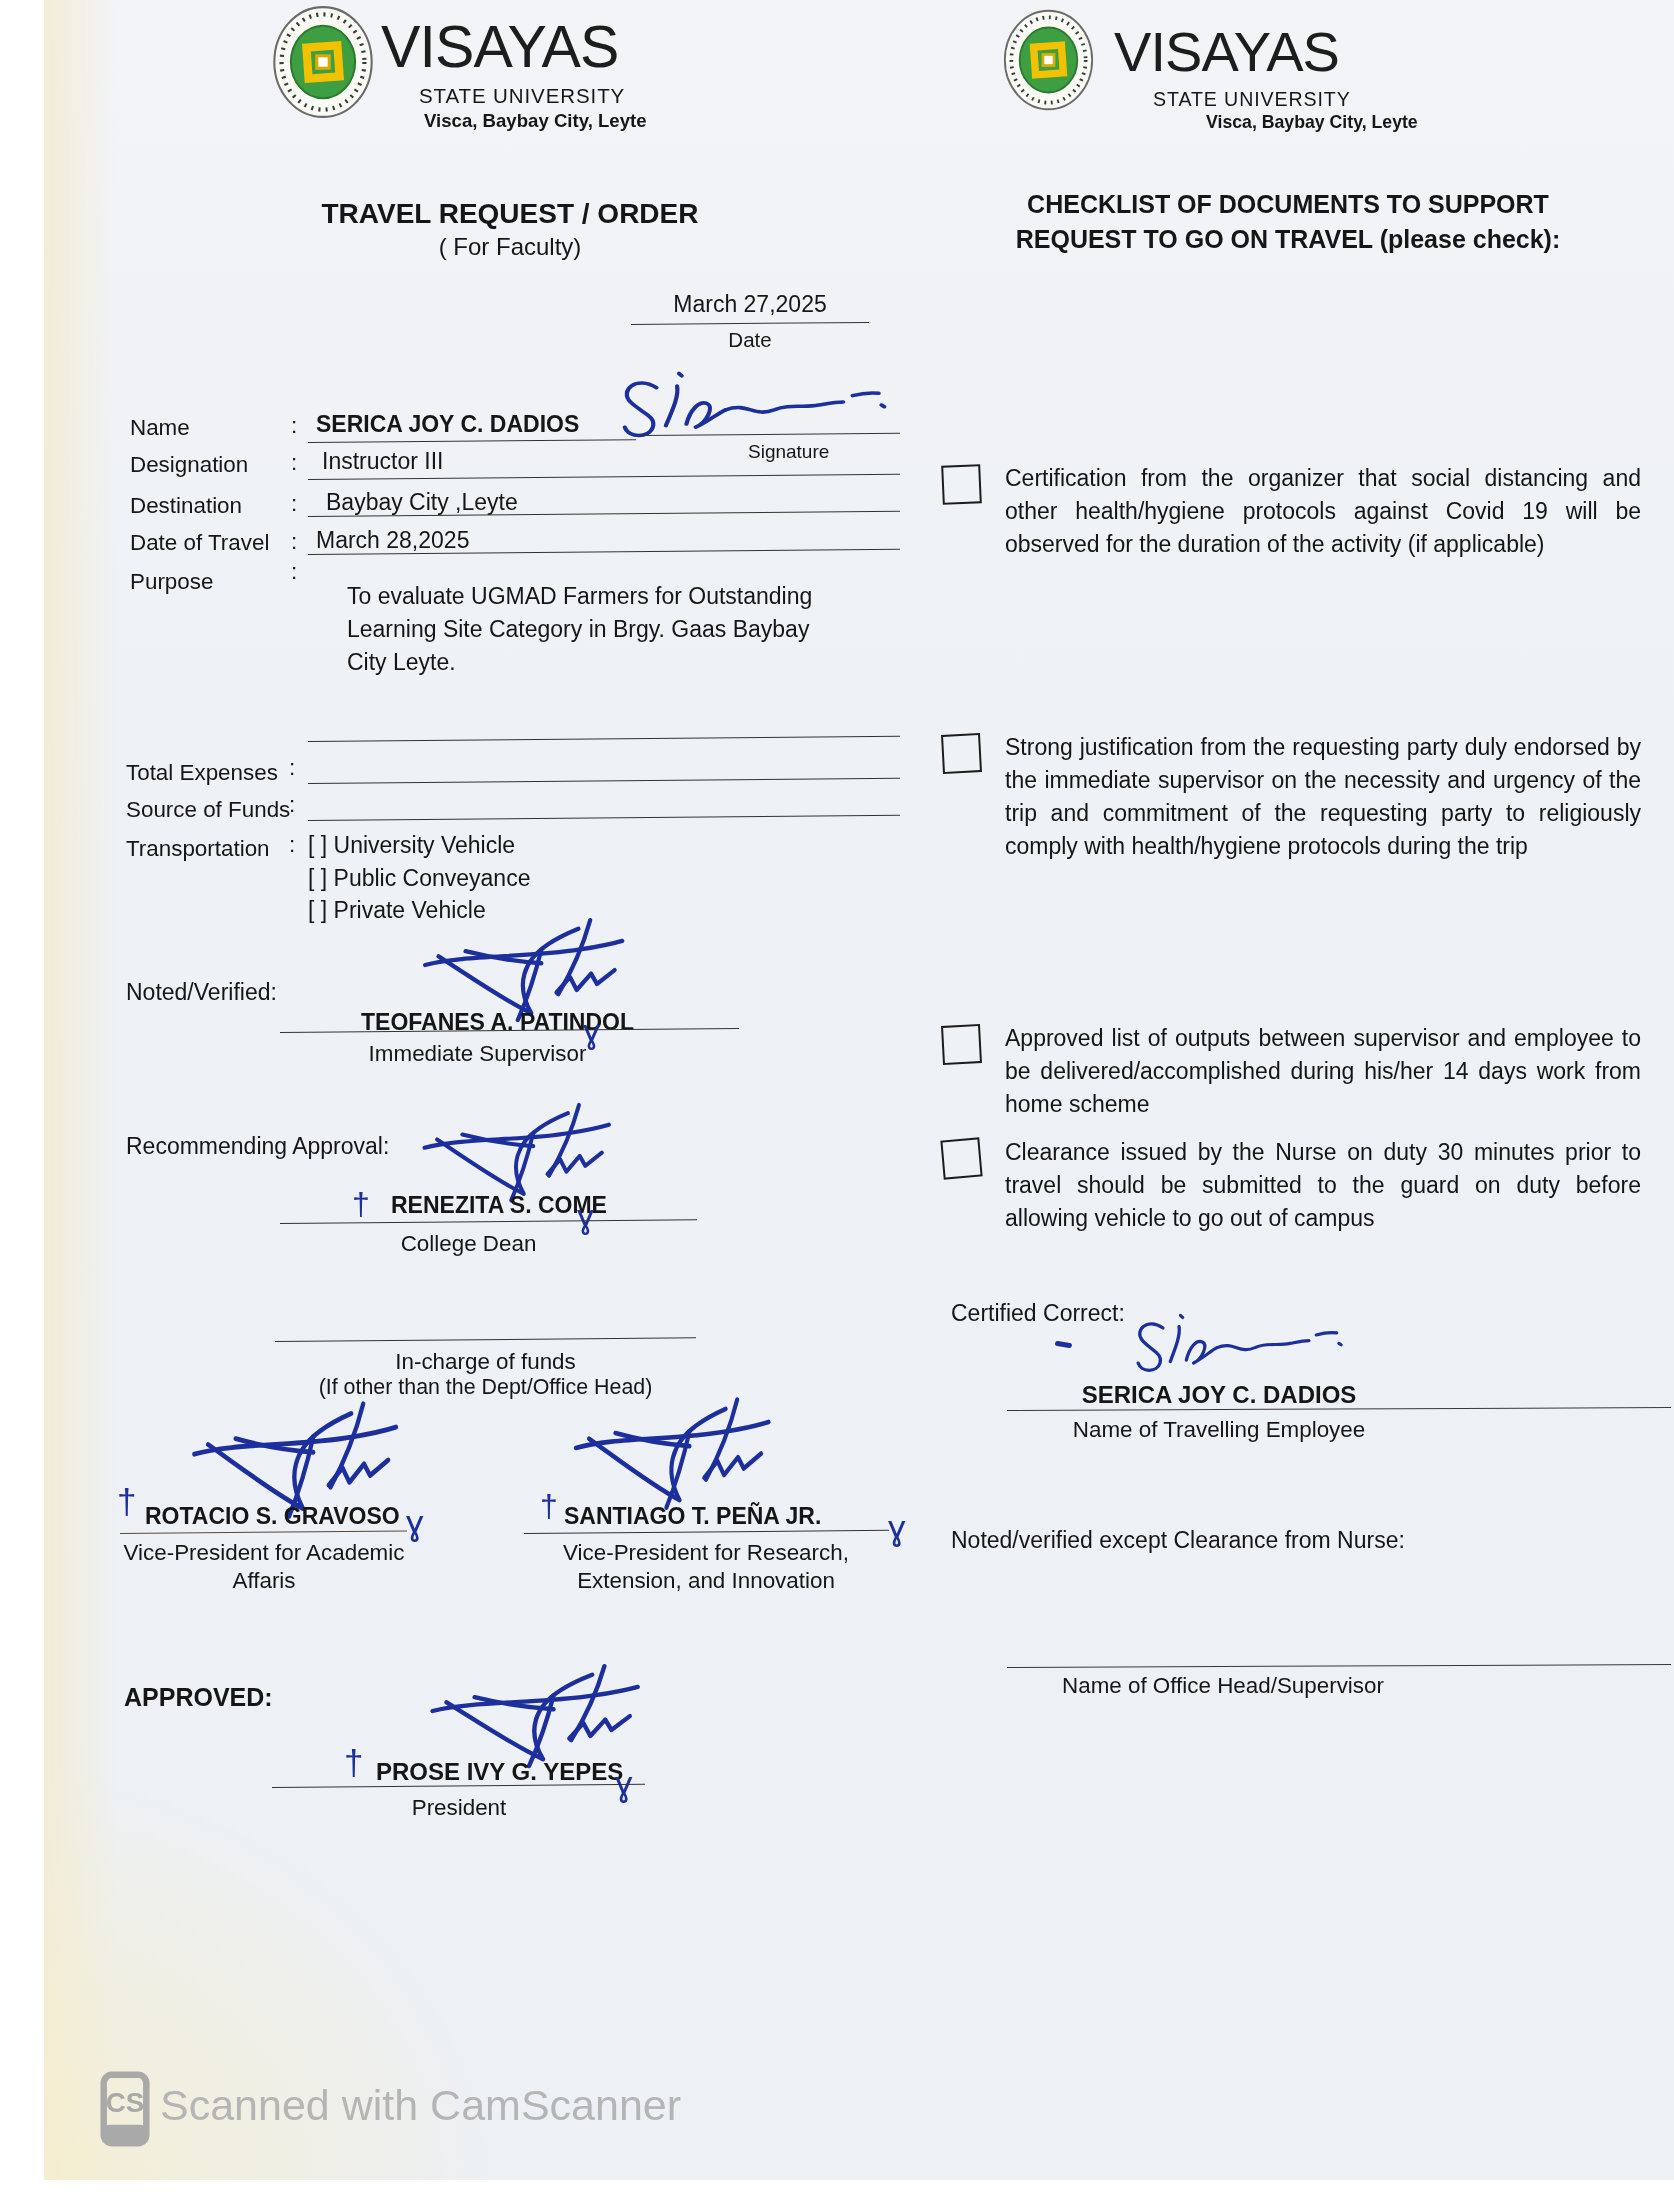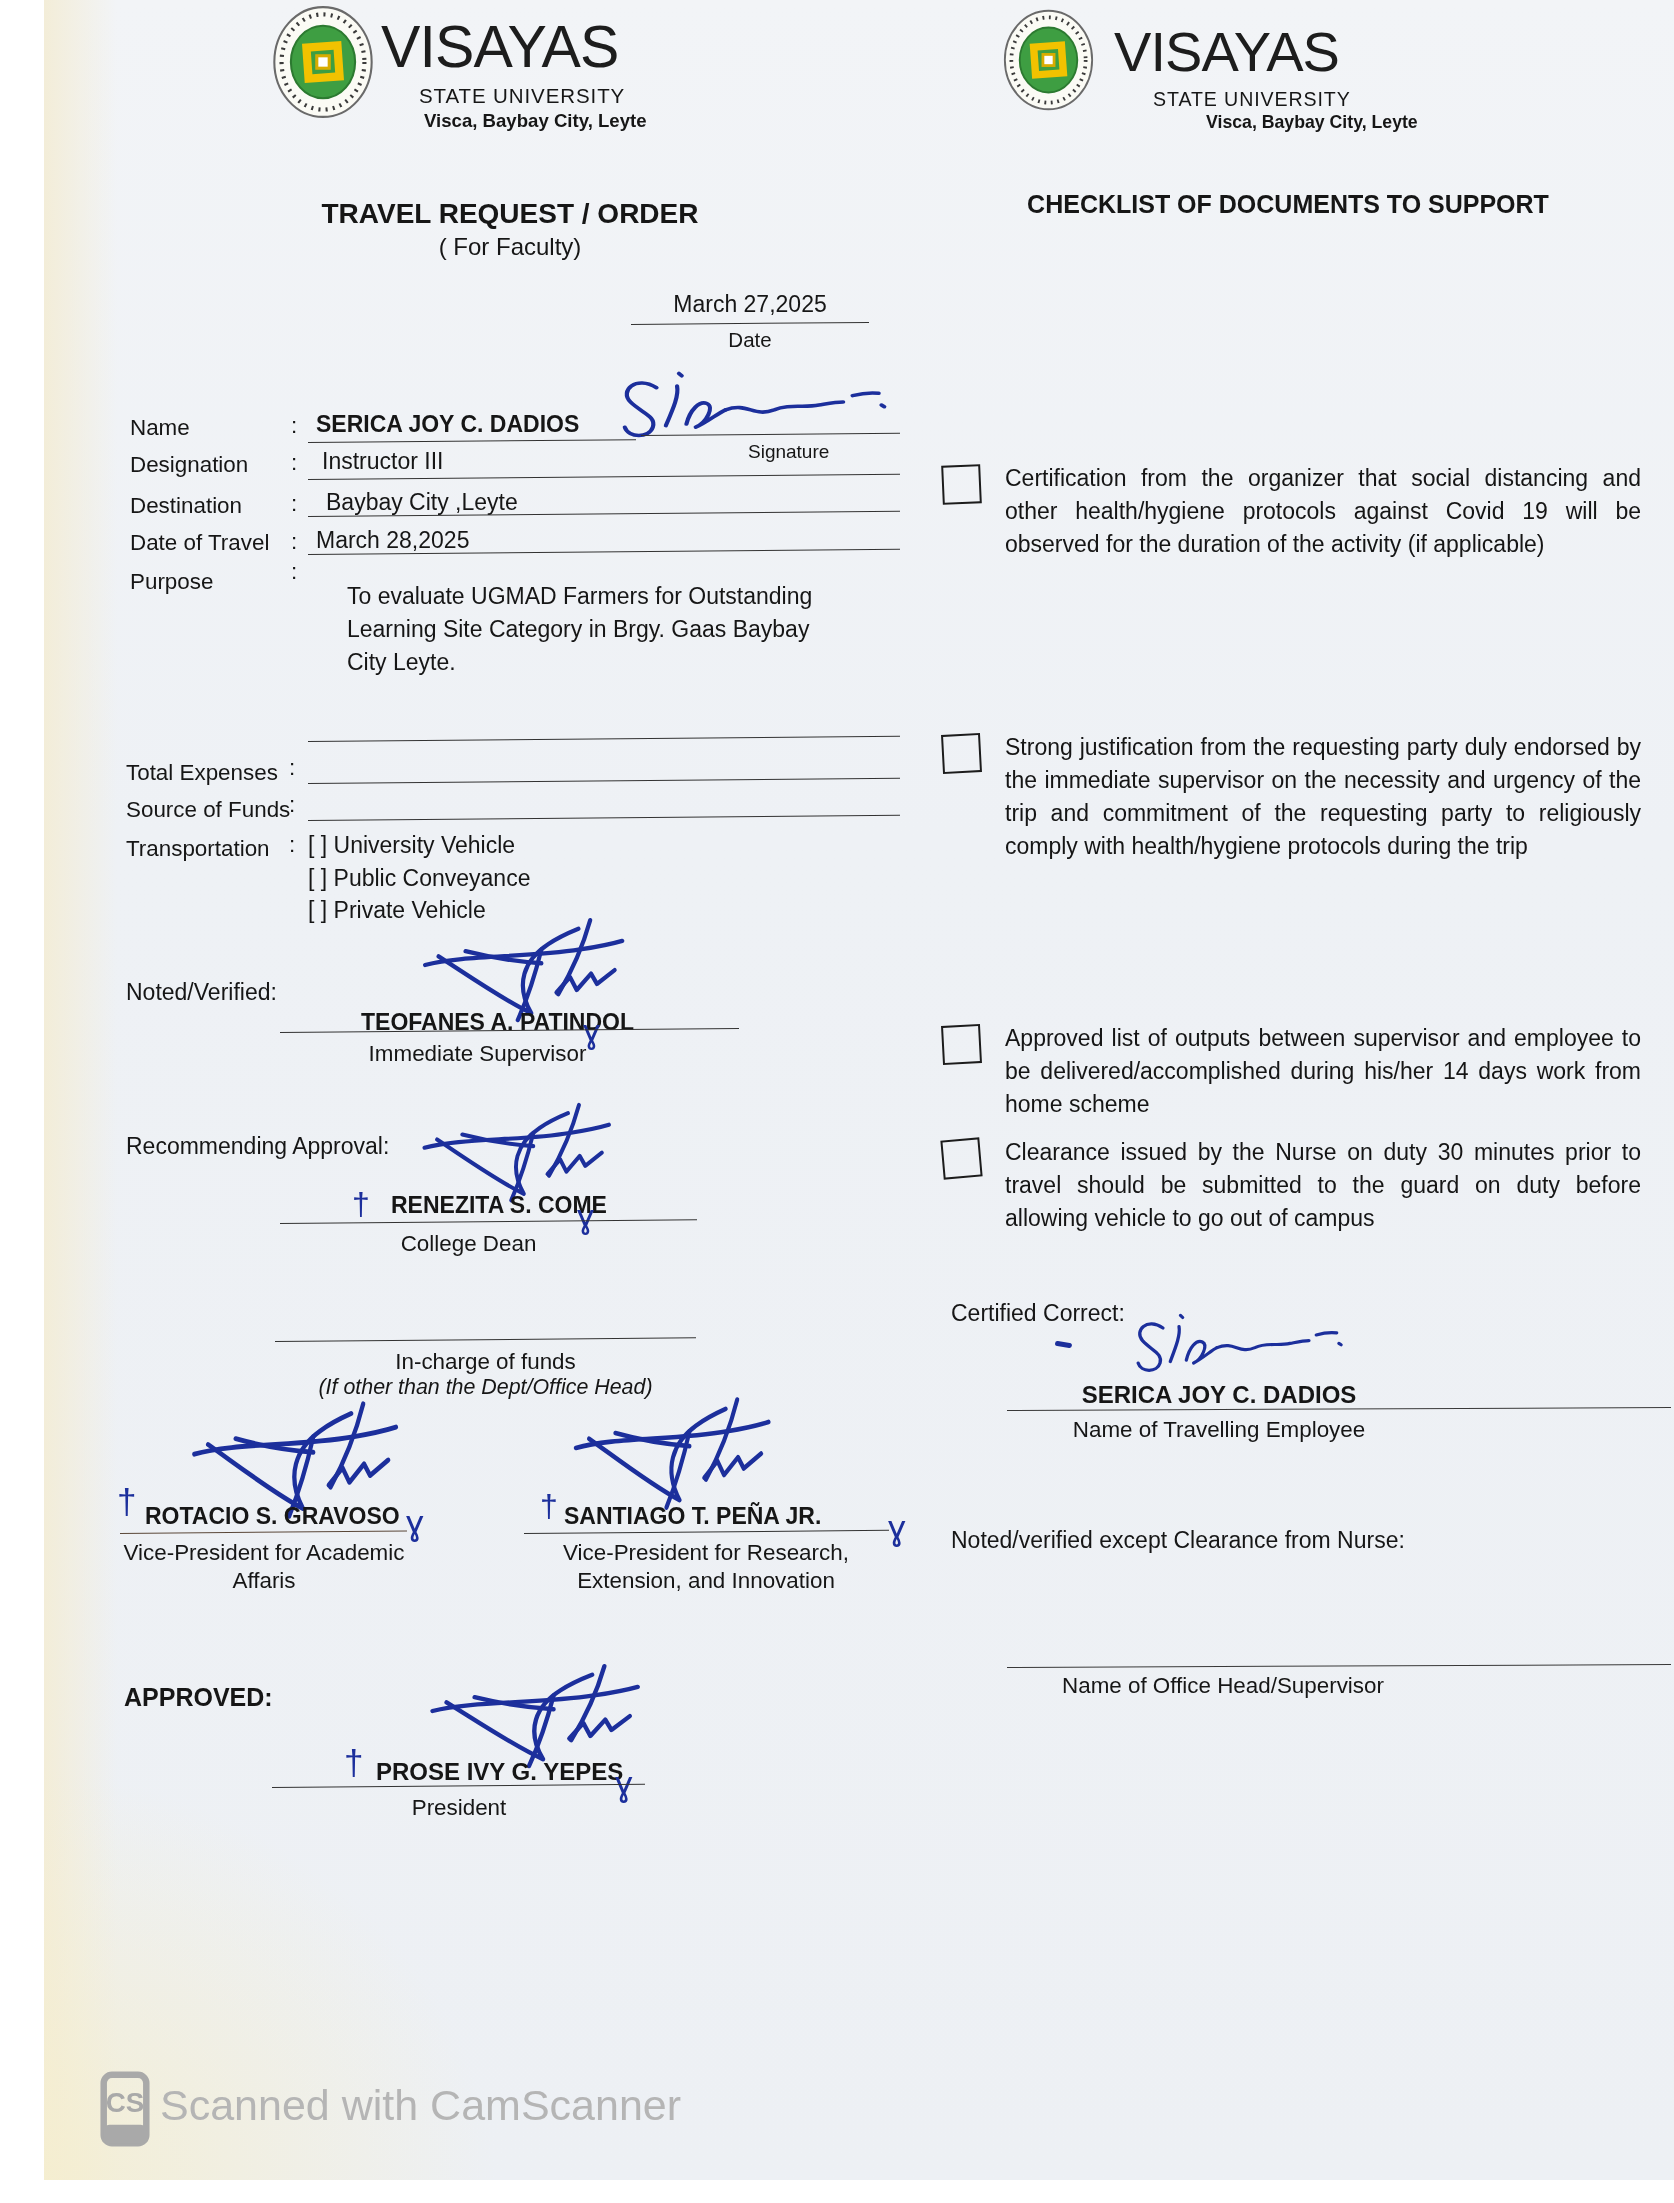--- a/index.html
+++ b/index.html
@@ -9,21 +9,21 @@
     background:
       radial-gradient(839px 708px at -4% 100%, #f5eecf 0%, rgba(246,239,210,0) 62%),
       linear-gradient(90deg, #f3edd8 0, rgba(244,238,218,0) 73px),
       linear-gradient(180deg, #f2f4f7 0, #eef1f5 38%, #edf0f4 100%);
     margin-left: 44px;
   }
   .t{position:absolute;white-space:nowrap;}
   .w{position:absolute;}
   .c{text-align:center;}
   .b{font-weight:bold;}
-  .i{font-style:italic;}
+  .i{}
   .ln{position:absolute;height:0;border-top:1.9px solid #323232;transform:rotate(-0.5deg);transform-origin:left center;}
   .lnr{position:absolute;height:0;border-top:1.9px solid #383838;transform:rotate(-0.25deg);transform-origin:left center;}
   .sig{position:absolute;color:var(--ink);}
   .ink{color:var(--ink);}
   .chk{position:absolute;left:898px;width:699px;display:flex;gap:24px;}
   .box{width:35px;height:35px;border:2.8px solid #1c1c1c;transform:rotate(-2.5deg);flex:0 0 auto;margin-top:2.8px;}
   .itx{font-size:23px;line-height:33px;text-align:justify;color:#151515;}
   .page{--ink:#1c2f9c;}
   .dash{position:absolute;width:17px;height:4.7px;border-radius:2.8px;background:var(--ink);transform:rotate(9deg);}
   .wm{color:#b5b5b5;}
@@ -177,20 +177,21 @@
   <svg class="sig" style="left:378px;top:1661px" width="228" height="112" viewBox="0 0 260 130" preserveAspectRatio="none">
       <use href="#scrawl"></use>
     </svg>
   <div class="t ink" style="left:300px;top:1743px;font-size:35px;">†</div>
   <div class="t b" style="left:332px;top:1758px;font-size:24px;">PROSE IVY G. YEPES</div>
   <div class="t ink" style="left:571px;top:1764px;font-size:35px;">ɣ</div>
   <div class="ln" style="left:228px;top:1787px;width:373px;"></div>
   <div class="w c" style="left:317px;top:1795px;width:196px;font-size:22.4px;">President</div>
 
   <div class="w c b" style="left:890px;top:190px;width:708px;font-size:25px;">CHECKLIST OF DOCUMENTS TO SUPPORT</div>
+  <div class="w c b" style="left:890px;top:225px;width:708px;font-size:25px;">REQUEST TO GO ON TRAVEL (please check):</div>
 
   <div class="chk" style="top:462px">
       <div class="box"></div>
       <div class="itx">Certification from the organizer that social distancing and other health/hygiene protocols against Covid 19 will be observed for the duration of the activity (if applicable)</div>
     </div>
   <div class="chk" style="top:731px">
       <div class="box" style="transform:rotate(-3deg)"></div>
       <div class="itx">Strong justification from the requesting party duly endorsed by the immediate supervisor on the necessity and urgency of the trip and commitment of the requesting party to religiously comply with health/hygiene protocols during the trip</div>
     </div>
   <div class="chk" style="top:1022px">

